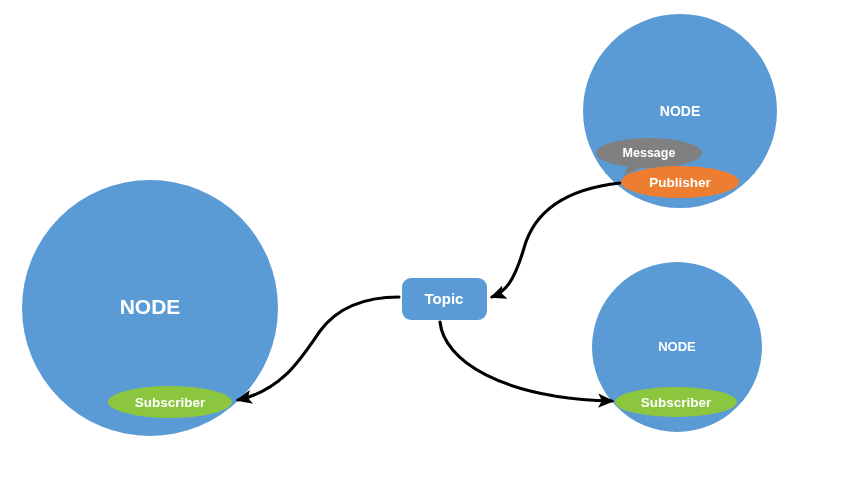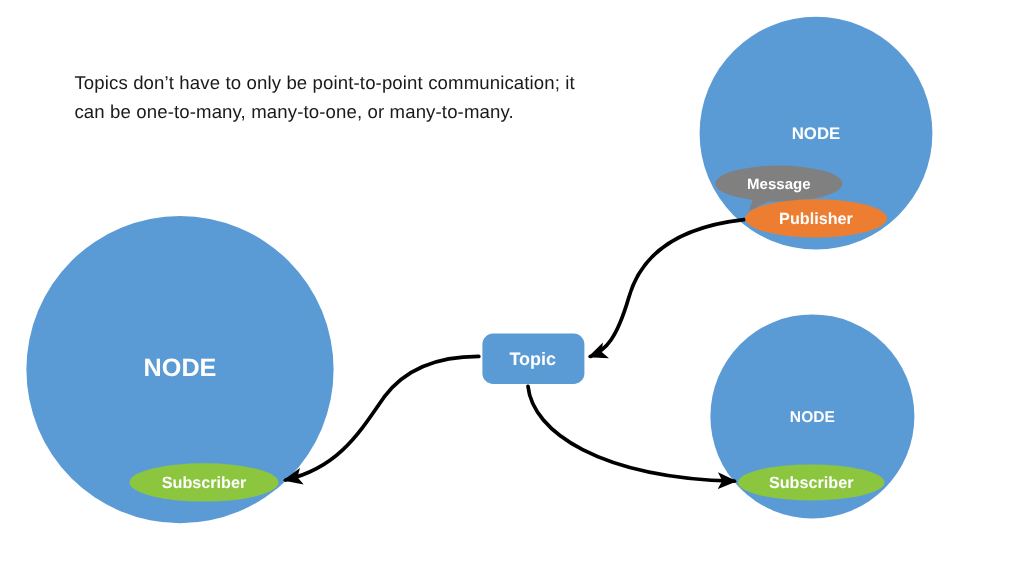--- a/index.html
+++ b/index.html
@@ -65,21 +65,20 @@
     stroke: #000000;
     stroke-width: 3.1;
     stroke-linecap: round;
   }
 </style>
 </head>
 <body>
 
 <div id="slide">
 
-  <div id="caption">Topics don’t have to only be point-to-point communication; it can be one-to-many, many-to-one, or many-to-many.</div>
 
   <svg id="canvas" viewBox="0 0 854 480">
 
     <defs>
       <marker id="arrowhead" viewBox="0 0 10 10" refX="8.6" refY="5" markerWidth="5.2" markerHeight="5.2" orient="auto-start-reverse">
         <path d="M 0 0.6 L 10 5 L 0 9.4 L 2.3 5 Z" fill="#000000"></path>
       </marker>
     </defs>
 
     <g>

